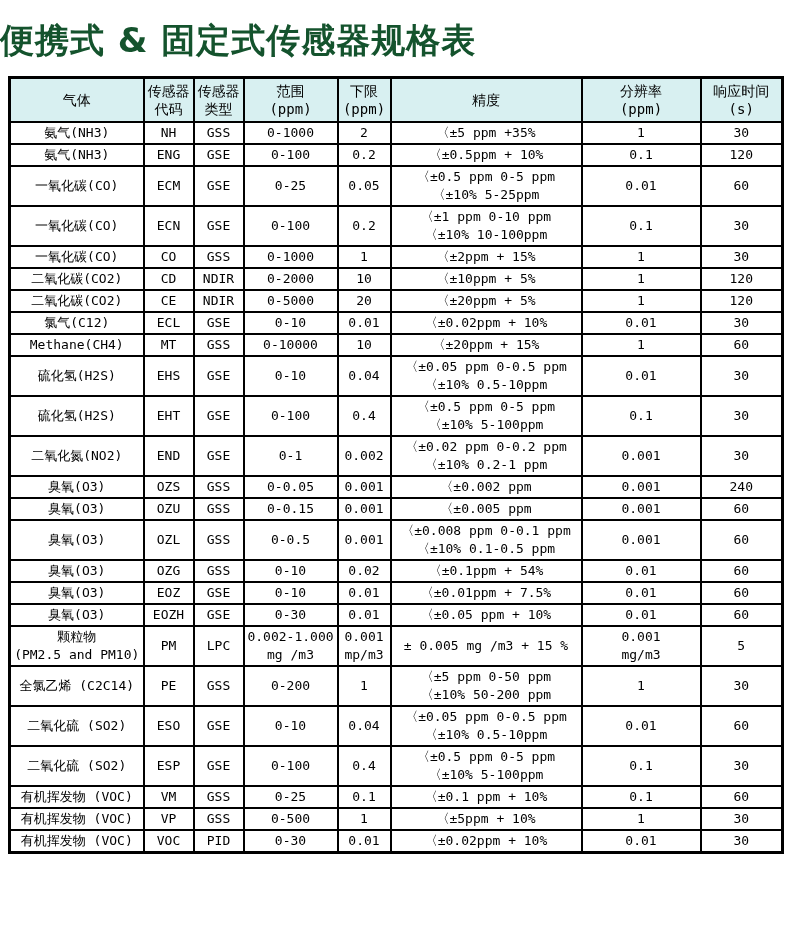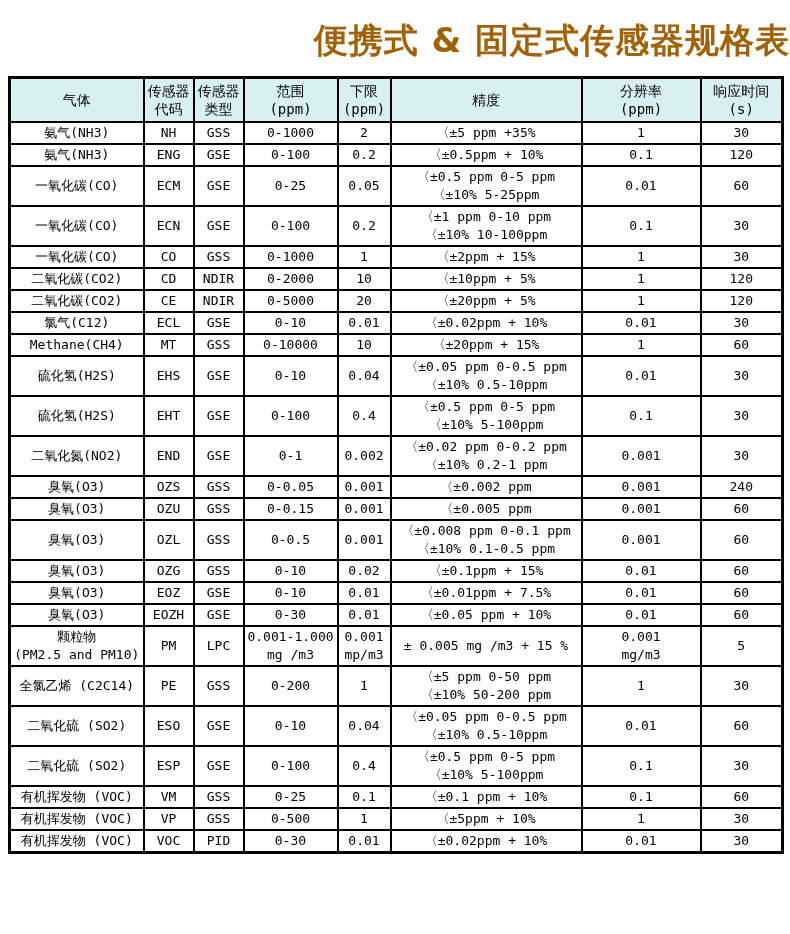--- a/index.html
+++ b/index.html
@@ -11,26 +11,26 @@
     color: #000000;
   }
   .page {
     width: 790px;
     min-height: 934px;
     background: #ffffff;
     box-sizing: border-box;
     padding-top: 18px;
   }
   .title {
-    text-align: right;
+    text-align: left;
     font-size: 34px;
     font-weight: bold;
     letter-spacing: 1px;
     margin: 0 0 12px 0;
-    color: #a16207;
+    color: #14532d;
     font-family: "DejaVu Sans", "Liberation Sans", sans-serif;
   }
   table.spec {
     border-collapse: collapse;
     table-layout: fixed;
     margin-left: 8px;
     width: 773px;
     border: 3px solid #000000;
   }
   table.spec th, table.spec td {
@@ -244,21 +244,21 @@
 〈±10% 0.1-0.5 ppm</td>
           <td>0.001</td>
           <td>60</td>
         </tr>
         <tr>
           <td>臭氧(O3)</td>
           <td>OZG</td>
           <td>GSS</td>
           <td>0-10</td>
           <td>0.02</td>
-          <td>〈±0.1ppm + 15%</td>
+          <td>〈±0.1ppm + 54%</td>
           <td>0.01</td>
           <td>60</td>
         </tr>
         <tr>
           <td>臭氧(O3)</td>
           <td>EOZ</td>
           <td>GSE</td>
           <td>0-10</td>
           <td>0.01</td>
           <td>〈±0.01ppm + 7.5%</td>
@@ -273,21 +273,21 @@
           <td>0.01</td>
           <td>〈±0.05 ppm + 10%</td>
           <td>0.01</td>
           <td>60</td>
         </tr>
         <tr>
           <td>颗粒物
 (PM2.5 and PM10)</td>
           <td>PM</td>
           <td>LPC</td>
-          <td>0.001-1.000
+          <td>0.002-1.000
 mg /m3</td>
           <td>0.001
 mp/m3</td>
           <td>± 0.005 mg /m3 + 15 %</td>
           <td>0.001
 mg/m3</td>
           <td>5</td>
         </tr>
         <tr>
           <td>全氯乙烯 (C2C14)</td>

